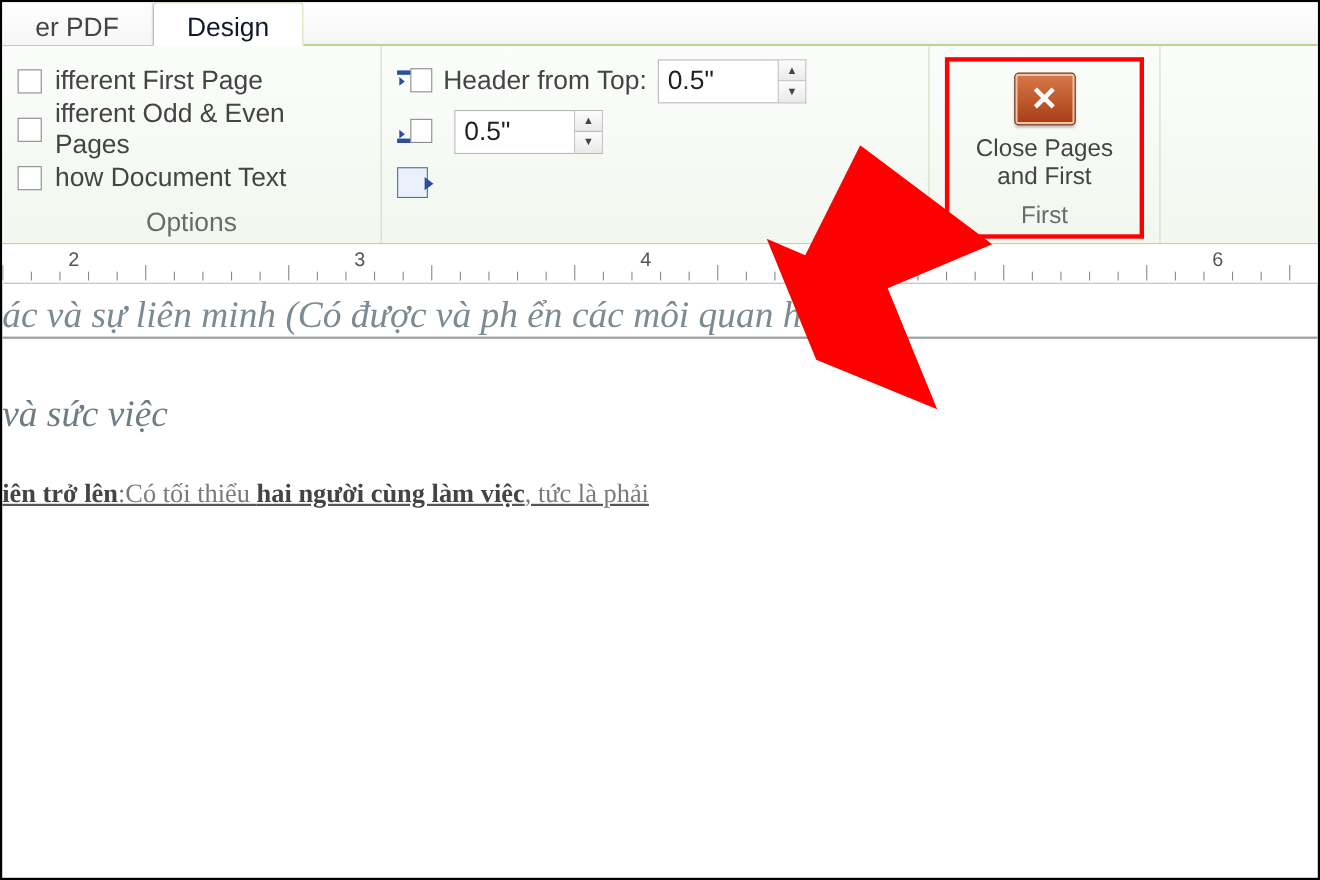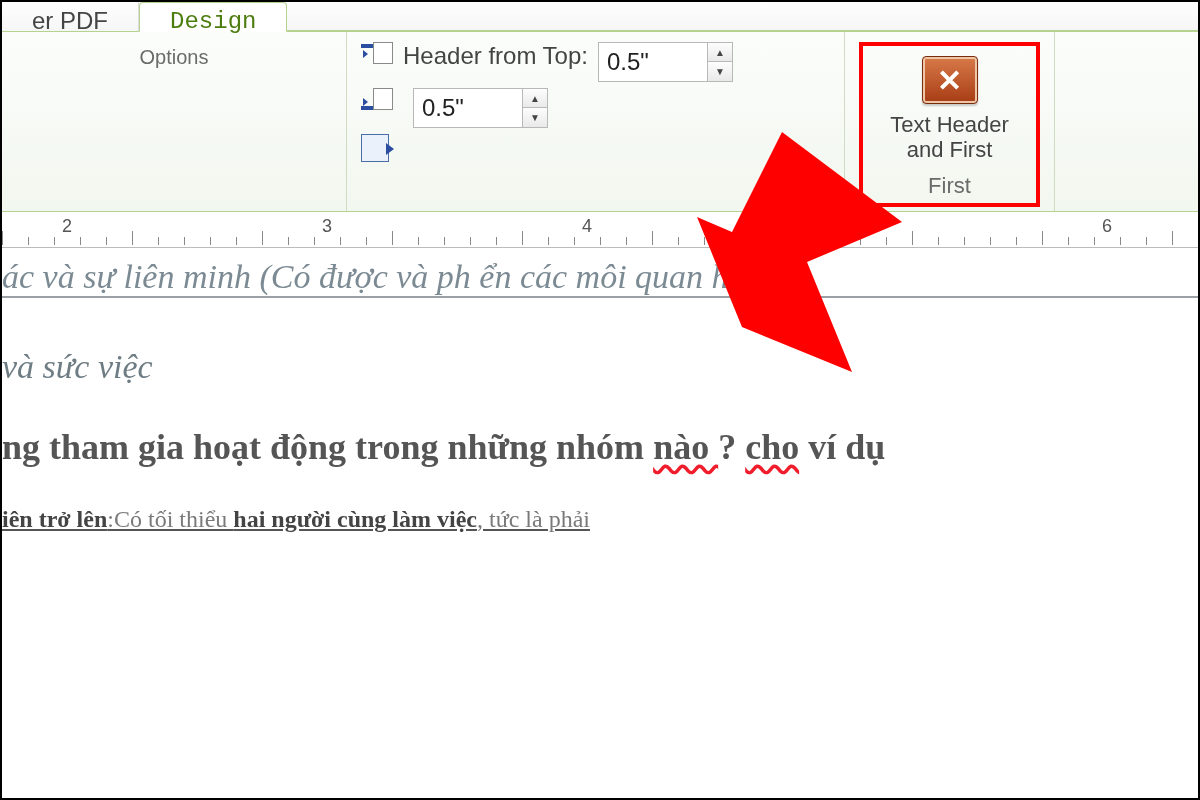--- a/index.html
+++ b/index.html
@@ -9,80 +9,79 @@
     width: 1200px;
     height: 800px;
     overflow: hidden;
     position: relative;
     border: 2px solid #000;
   }
 
   
   .tabs {
     display: flex;
-    height: 30px;
+    height: 40px;
     border-bottom: 1px solid #b6d28f;
     background: linear-gradient(#fefefe,#f6f6f6);
   }
   .tab {
     padding: 8px 30px 0 30px;
     font-size: 24px;
     color: #444;
     position: relative;
     border-right: 1px solid #dcdcdc;
     display: flex; align-items: center;
   }
   .tab.active {
     background: #fff;
     border: 1px solid #b6d28f;
     border-bottom: 1px solid #fff;
     margin-bottom: -1px;
-    color: #4d7c0f;
+    color: #0f172a;
     border-radius: 4px 4px 0 0;
-    font-family: Liberation Mono, monospace;
   }
 
   
   .ribbon {
     display: flex;
     height: 180px;
     border-bottom: 1px solid #b6d28f;
     background: linear-gradient(#fbfdfb,#f2f7ef);
   }
   .group {
     border-right: 1px solid #cfdcc1;
     display: flex;
     flex-direction: column;
     justify-content: space-between;
     padding: 10px 14px 4px 14px;
   }
   .group-label {
     text-align: center;
-    font-size: 20px;
+    font-size: 24px;
     color: #6b6b6b;
     padding-top: 4px;
   }
 
   
   .opt-row {
     display: flex; align-items: center;
     font-size: 24px; color: #444;
     height: 44px;
   }
   .cb {
     width: 22px; height: 22px;
     border: 1px solid #8a8a8a;
     background: #fff;
     margin-right: 12px;
   }
 
   
   .pos-rows { display: flex; flex-direction: column; gap: 2px; }
   .pos-row {
-    display: flex; align-items: flex-start;
+    display: flex; align-items: center;
     height: 44px;
   }
   .pos-icon {
     width: 32px; height: 24px; margin-right: 10px;
     position: relative;
   }
   .pos-icon .sheet {
     position: absolute; right: 0; top: 0;
     width: 20px; height: 22px; border: 1px solid #8a8a8a; background: #fff;
   }
@@ -198,20 +197,34 @@
   </div>
   <div class="tab active">
     <span>Design</span>
   </div>
   <div style="flex:1;border-bottom:1px solid #b6d28f;"></div>
 </div>
 
 <div class="ribbon">
 
   <div class="group" style="width:345px;">
+    <div>
+      <div class="opt-row">
+        <span class="cb"></span>
+        <span>ifferent First Page</span>
+      </div>
+      <div class="opt-row">
+        <span class="cb"></span>
+        <span>ifferent Odd &amp; Even Pages</span>
+      </div>
+      <div class="opt-row">
+        <span class="cb"></span>
+        <span>how Document Text</span>
+      </div>
+    </div>
     <div class="group-label">Options</div>
   </div>
 
   <div class="group" style="width:498px;">
     <div class="pos-rows">
       <div class="pos-row">
         <span class="pos-icon">
           <span class="sheet"></span>
             <span class="bar-top"></span>
             <span class="arrow"></span>
@@ -243,21 +256,21 @@
         <span class="insert-icon"></span>
       </div>
     </div>
   </div>
 
   <div class="group close-group">
     <div class="close-btn-wrap">
       <div style="display:flex;flex-direction:column;align-items:center;">
         <div class="close-icon">✕</div>
         <div class="close-text">
-          <div>Text Header</div>
+          <div>Close Pages</div>
           <div>and First</div>
         </div>
       </div>
       <div class="close-sub">First</div>
     </div>
   </div>
 
   <div style="flex:1"></div>
 </div>
 
@@ -314,23 +327,20 @@
     <span class="tick" style="left: 1144px;"></span>
     <span class="tick big" style="left: 1170px;"></span>
     <span class="tick" style="left: 1196px;"></span>
   </div>
 
 <div class="doc">
   <div class="header-line">ác và sự liên minh (Có được và ph        ển các môi quan hệ xã</div>
 
   <div class="line-italic">và sức việc</div>
 
-  <div class="line-bold">
-    <span>ng tham gia hoạt động trong những nhóm </span><span class="wavy">nào </span><span>? </span><span class="wavy">cho</span><span> ví dụ</span>
-  </div>
 
 
   <div class="line-reg">
     <b>iên trở lên</b><span class="gray">:Có tối thiểu </span><b>hai người cùng làm việc</b><span class="gray">, tức là phải</span>
   </div>
 
 </div>
 
 <svg class="red-arrow" viewBox="0 0 300 240">
   <polygon points="180,0 300,90 205,130 250,240 140,195 95,85 130,100" fill="#ff0000"></polygon>

